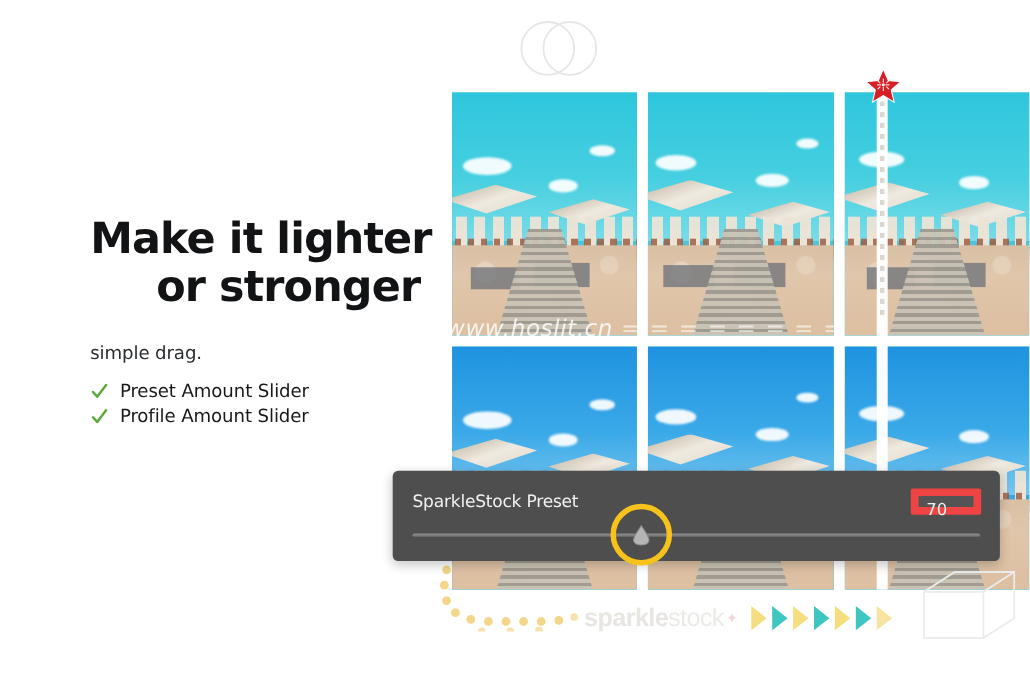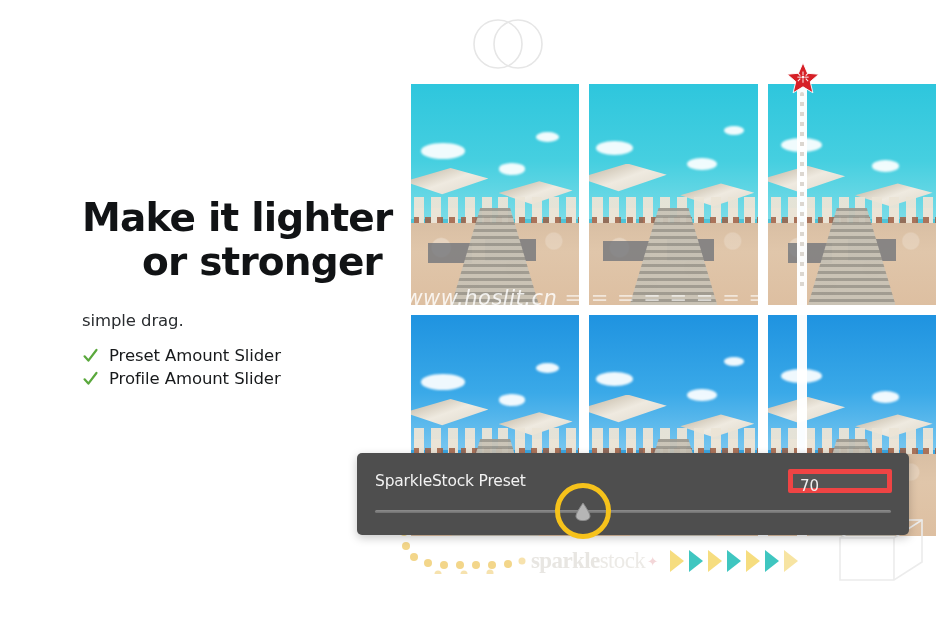--- a/index.html
+++ b/index.html
@@ -233,36 +233,35 @@
 
   
   .slider-panel {
     position: absolute;
     left: 357px; top: 428px;
     width: 552px; height: 82px;
     background: #4e4e4e;
     border-radius: 5px;
     box-shadow: 0 3px 10px rgba(0,0,0,.22);
     z-index: 50;
-    margin-top: 25px;
   }
   .slider-label {
     position: absolute;
     left: 18px; top: 19px;
     font-size: 15.5px;
     color: #f2f2f2;
     font-family: "DejaVu Sans", sans-serif;
     letter-spacing: -.2px;
   }
   .slider-value-box {
     position: absolute;
     right: 17px; top: 16px;
-    width: 104px; height: 24px;
+    width: 64px; height: 24px;
     background: #545454;
-    border: 5px solid #ef4444;
+    border: 7px solid #ef4444;
     border-radius: 2px;
   }
   .slider-value {
     position: absolute;
     left: 7px; top: 3px;
     font-size: 15px;
     color: #efefef;
     font-family: "DejaVu Sans", sans-serif;
   }
   .slider-track {
@@ -291,21 +290,21 @@
   .brand {
     position: absolute;
     left: 531px; top: 548px;
     display: flex;
     align-items: center;
     z-index: 20;
   }
   .brand-word {
     font-size: 23px;
     color: #e8e6e2;
-    font-family: Liberation Serif, serif;
+    font-family: Liberation Sans, sans-serif;
     letter-spacing: -.6px;
     white-space: nowrap;
   }
   .brand-word b { font-weight: 700; }
   .brand-word span.light { font-weight: 400; color: #eceae6; }
   .brand-sparkle {
     margin-left: 2px;
     font-size: 13px;
     color: #f3d6d8;
   }

